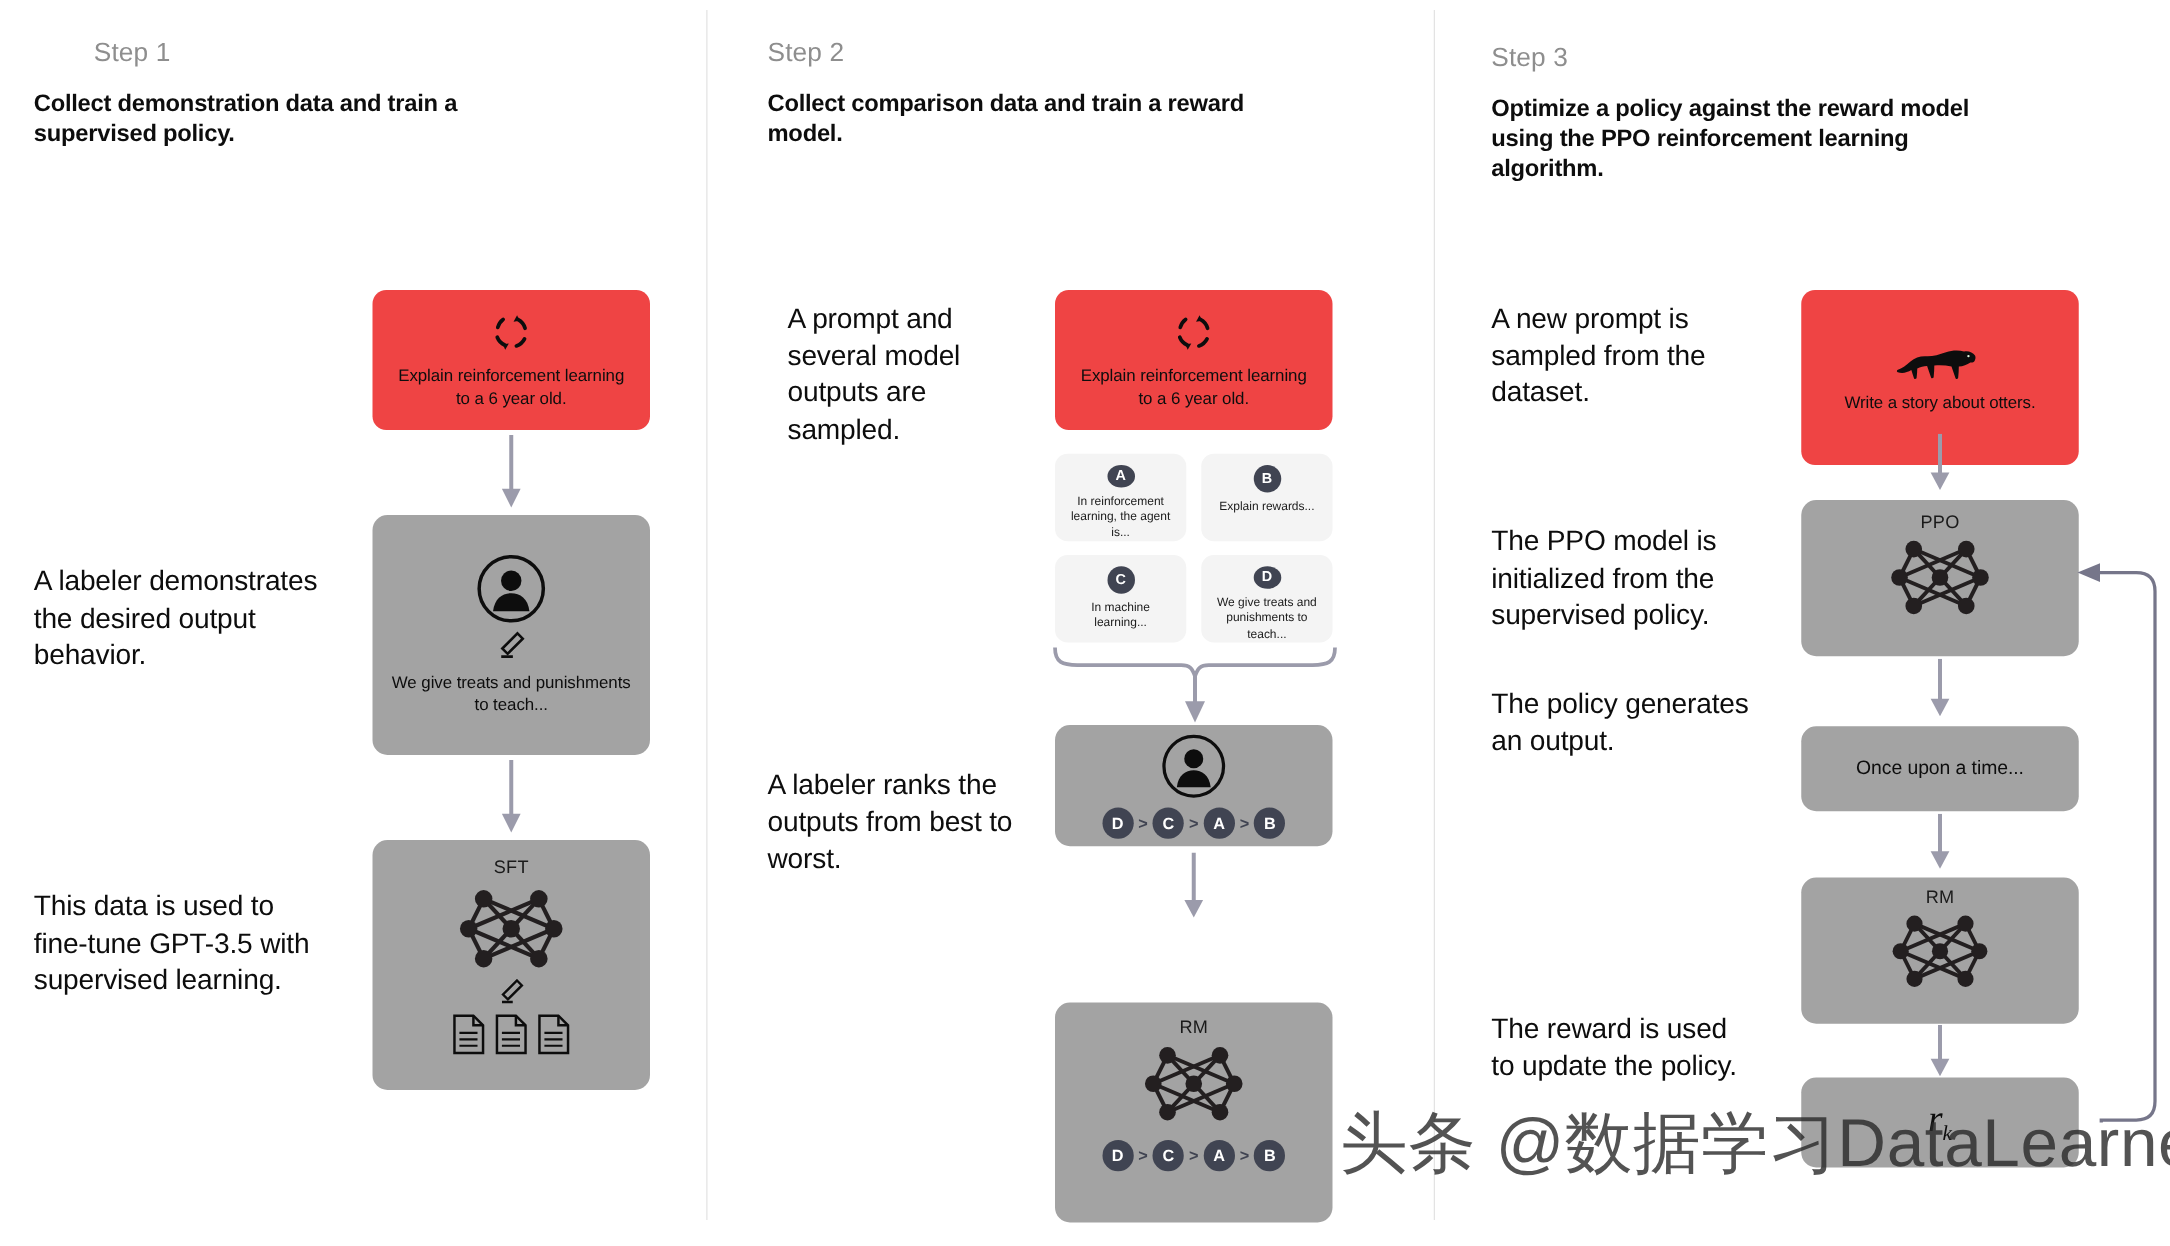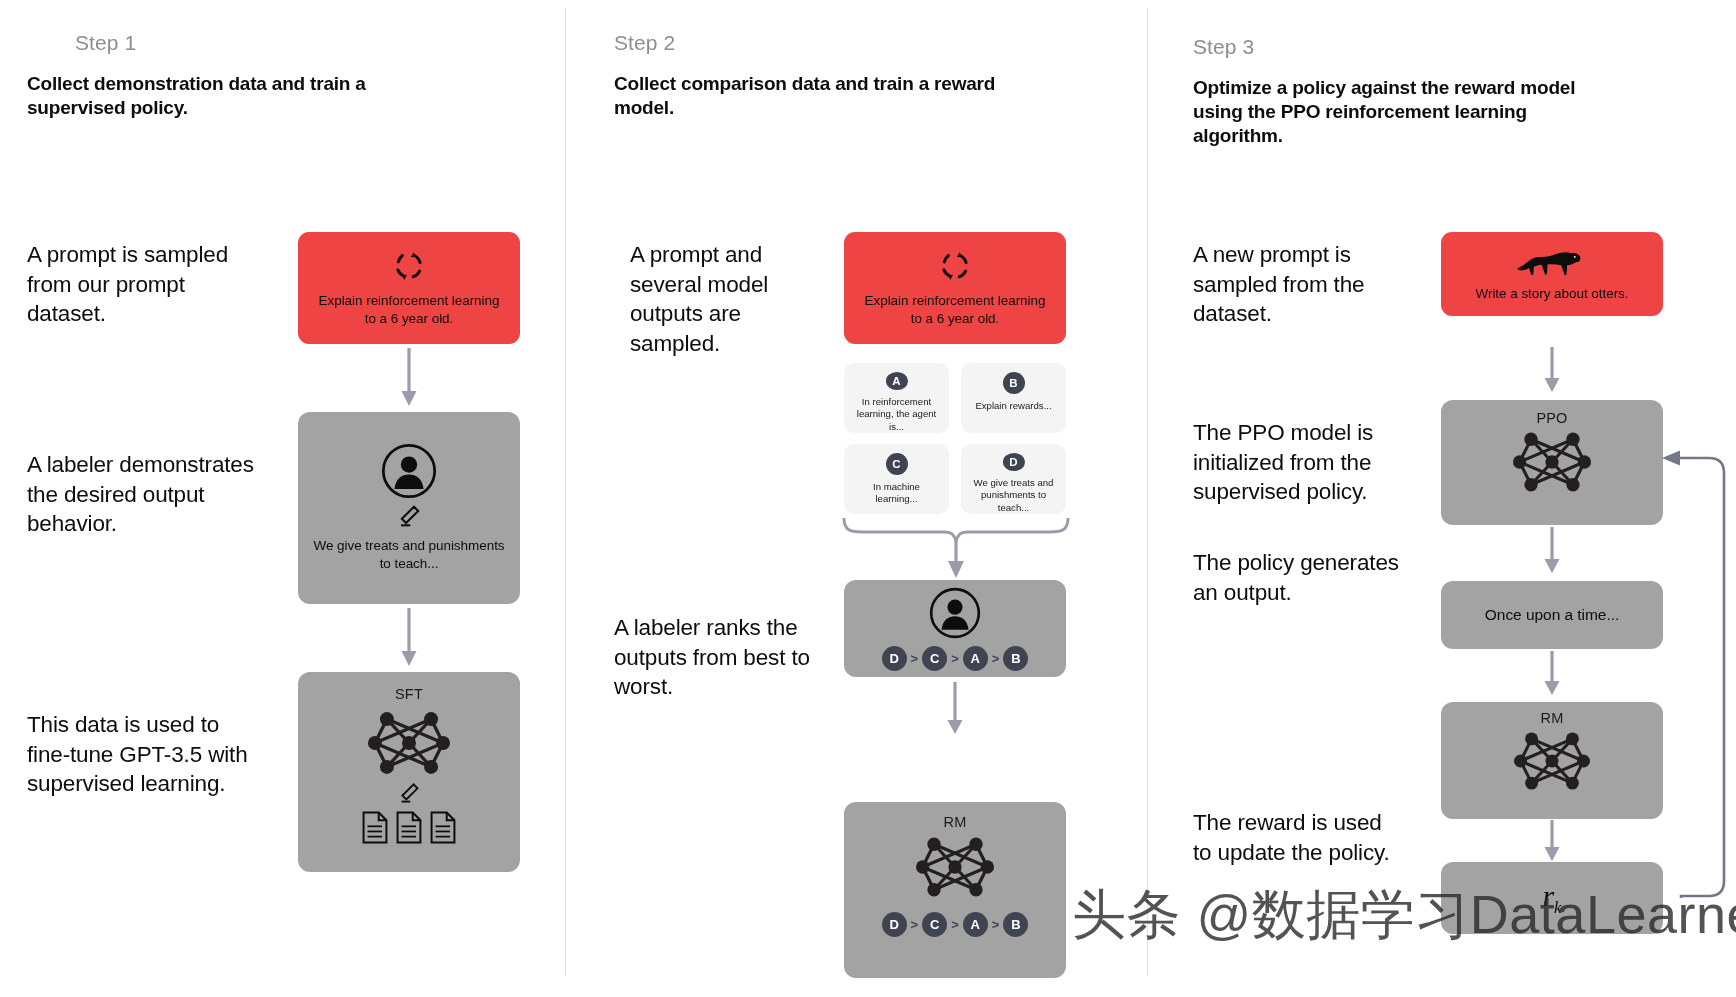--- a/index.html
+++ b/index.html
@@ -103,21 +103,20 @@
 <div id="stage">
 
   <div class="divider div-1"></div>
   <div class="divider div-2"></div>
 
   <div class="col col-1">
 
     <div class="step-label" style="left:27px; top:31px;margin-left:48px;">Step 1</div>
     <div class="step-title" style="left:27px; top:72px; width:420px;">Collect demonstration data and train a supervised policy.</div>
 
-    <div class="caption" style="left:27px; top:240px; width:230px;">A prompt is sampled from our prompt dataset.</div>
     <div class="caption" style="left:27px; top:450px; width:230px;">A labeler demonstrates the desired output behavior.</div>
     <div class="caption" style="left:27px; top:710px; width:235px;">This data is used to fine-tune GPT-3.5 with supervised learning.</div>
 
     <div class="card green" style="left:298px; top:232px; width:222px; height:112px;">
       <svg width="34" height="34" viewBox="0 0 24 24" style="margin-bottom:9px;">
         <g fill="none" stroke="#0d0d0d" stroke-width="2.1" stroke-linecap="round">
           <path d="M7.4 4.6 A8 8 0 0 0 4.4 9.1"></path>
           <path d="M4.1 14.7 A8 8 0 0 0 8.3 19.1"></path>
           <path d="M14.9 19.6 A8 8 0 0 0 19.5 15.6"></path>
           <path d="M19.8 9.6 A8 8 0 0 0 15.7 4.6"></path>
@@ -320,21 +319,21 @@
   <div class="col col-3">
 
     <div class="step-label" style="left:45px; top:35px;">Step 3</div>
     <div class="step-title" style="left:45px; top:76px; width:420px;">Optimize a policy against the reward model using the PPO reinforcement learning algorithm.</div>
 
     <div class="caption" style="left:45px; top:240px; width:200px;">A new prompt is sampled from the dataset.</div>
     <div class="caption" style="left:45px; top:418px; width:225px;">The PPO model is initialized from the supervised policy.</div>
     <div class="caption" style="left:45px; top:548px; width:230px;">The policy generates an output.</div>
     <div class="caption" style="left:45px; top:808px; width:205px;">The reward is used to update the policy.</div>
 
-    <div class="card green" style="left:293px; top:232px; width:222px; height:84px;">
+    <div class="card green" style="left:293px; top:232px; width:222px; height:140px;">
       <svg width="70" height="34" viewBox="0 0 80 38" style="margin-bottom:5px;">
         <path d="M72 11.5 C70 8.5 66 7 62 7.8 C57 6.2 51 6.5 45.5 8.5
                  C39 10.8 33 12.5 27.5 12.2 C22 11.9 17 13.5 13 17
                  C9 20.5 5 23.5 1.5 24.5 C0.3 24.9 0.2 26.4 1.4 26.8
                  C5.5 28.2 10 27.2 13.8 24.8 C14.6 27.5 15.4 30 16.2 32.2
                  C16.6 33.4 18.4 33.2 18.6 31.9 C19 29 19.2 26 19.2 23.3
                  C22 22 25 21.2 28.2 21 C29.4 24.4 30.6 28 31.8 31.5
                  C32.2 32.7 34 32.5 34.2 31.2 C34.6 27.6 34.8 24 34.8 20.7
                  C40 20.2 45.5 20.5 50.5 21.5 C51.8 25.2 53 28.8 54.2 32.2
                  C54.6 33.4 56.4 33.2 56.6 31.9 C57 28.4 57.2 24.8 57.2 21.6

